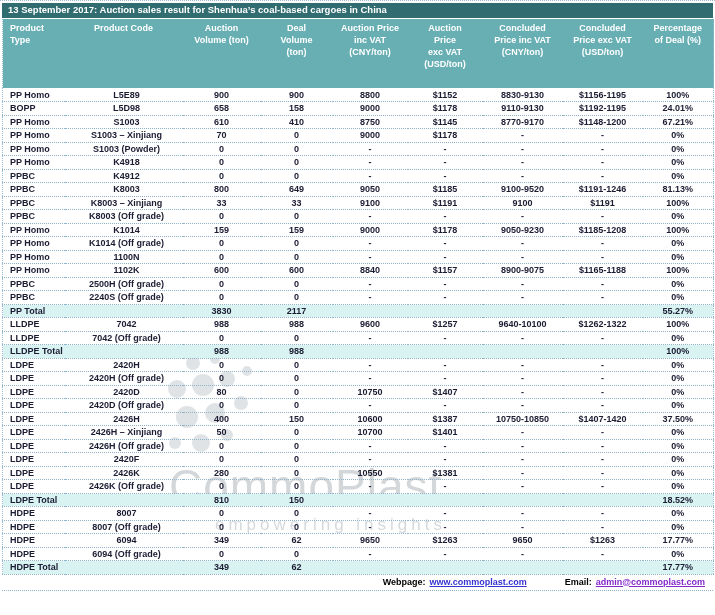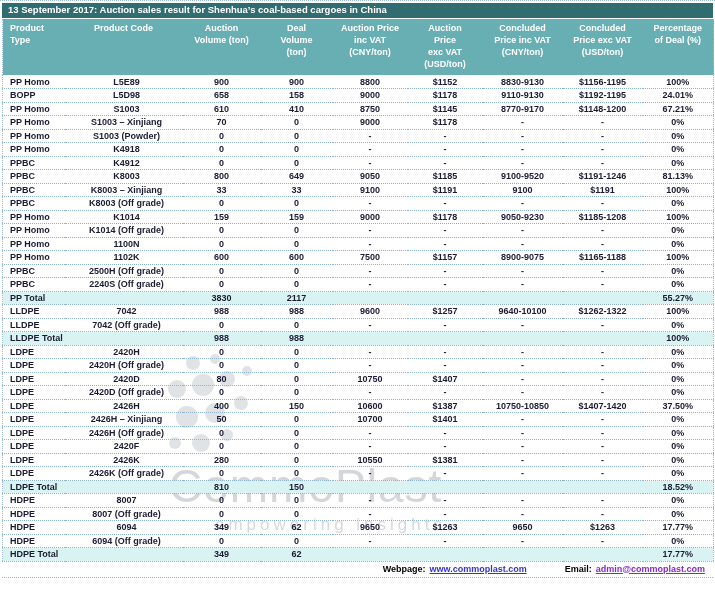--- a/index.html
+++ b/index.html
@@ -62,21 +62,21 @@
     border-right: 1px dotted #9cbad1;
   }
   thead th {
     background: var(--header-bg, #68afb4);
     color: #ffffff;
     font-size: 9px;
     font-weight: bold;
     line-height: 12px;
     vertical-align: top;
     text-align: center;
-    padding: 3px 2px 5px 2px;
+    padding: 3px 2px 18px 2px;
     white-space: pre-line;
   }
   thead th:first-child { text-align: left; padding-left: 7px; }
   tbody td {
     font-size: 9px;
     font-weight: bold;
     color: var(--text-color, #1b1b32);
     text-align: center;
     height: 13.5px;
     line-height: 11px;
@@ -318,21 +318,21 @@
           <td>-</td>
           <td>-</td>
           <td>-</td>
           <td>0%</td>
         </tr>
         <tr>
           <td>PP Homo</td>
           <td>1102K</td>
           <td>600</td>
           <td>600</td>
-          <td>7500</td>
+          <td>8840</td>
           <td>$1157</td>
           <td>8900-9075</td>
           <td>$1165-1188</td>
           <td>100%</td>
         </tr>
         <tr>
           <td>PPBC</td>
           <td>2500H (Off grade)</td>
           <td>0</td>
           <td>0</td>

